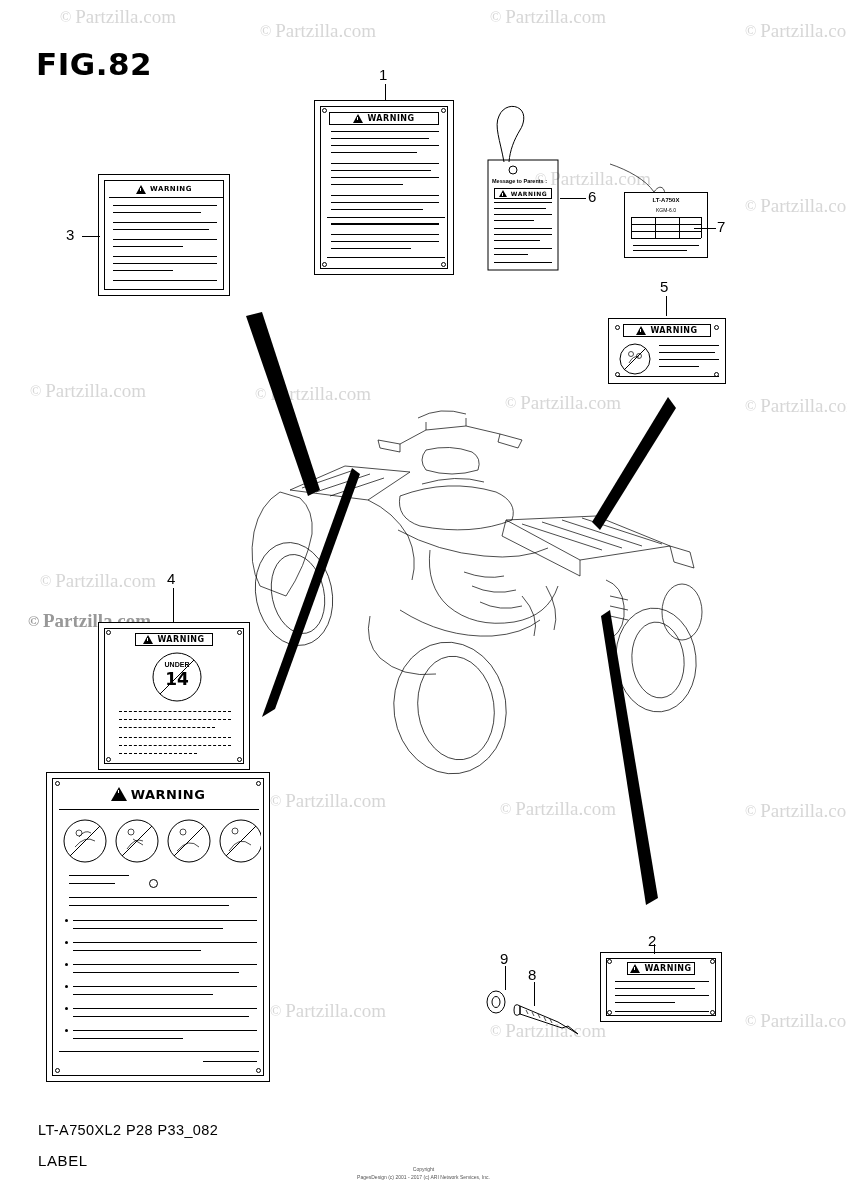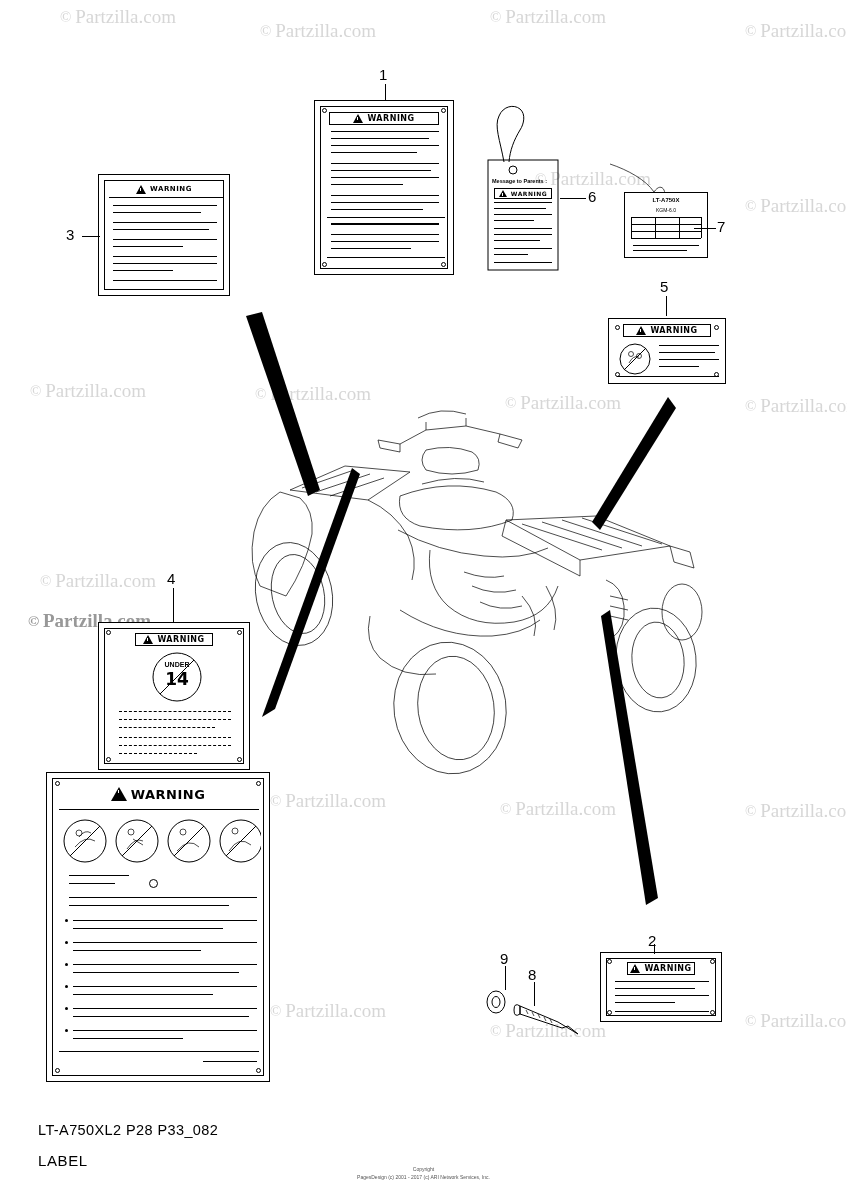--- a/index.html
+++ b/index.html
@@ -154,20 +154,21 @@
       <div class="wm dark" style="left: 28px; top: 610px;"><span class="c">© </span><span>Partzilla.com</span></div>
       <div class="wm" style="left: 270px; top: 790px;"><span class="c">© </span><span>Partzilla.com</span></div>
       <div class="wm" style="left: 500px; top: 798px;"><span class="c">© </span><span>Partzilla.com</span></div>
       <div class="wm" style="left: 745px; top: 800px;"><span class="c">© </span><span>Partzilla.co</span></div>
       <div class="wm" style="left: 60px; top: 975px;"><span class="c">© </span><span>Partzilla.com</span></div>
       <div class="wm" style="left: 270px; top: 1000px;"><span class="c">© </span><span>Partzilla.com</span></div>
       <div class="wm" style="left: 490px; top: 1020px;"><span class="c">© </span><span>Partzilla.com</span></div>
       <div class="wm" style="left: 745px; top: 1010px;"><span class="c">© </span><span>Partzilla.co</span></div>
     </div>
 
+  <div class="fig-title">FIG.82</div>
   <div class="footer-code">LT-A750XL2 P28 P33_082</div>
   <div class="footer-label">LABEL</div>
   <div class="copyright">
     <div>Copyright</div>
     <div>PagesDesign (c) 2001 - 2017 (c) ARI Network Services, Inc.</div>
   </div>
 
   <svg style="position:absolute;left:0;top:0;" width="847" height="1200">
 
     <polygon points="246,316 262,312 320,490 308,496" fill="#000"></polygon>

